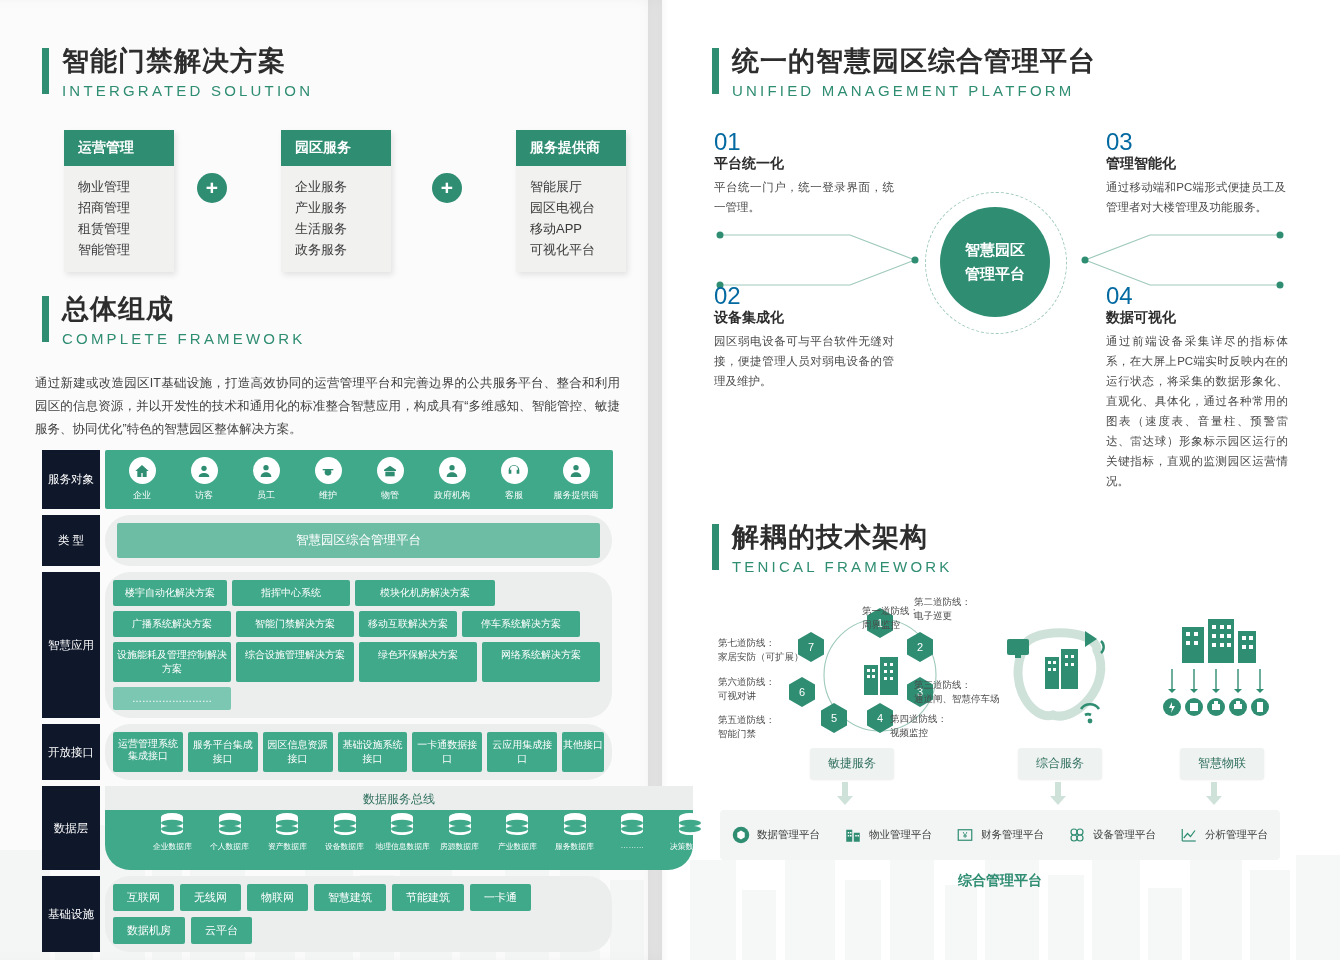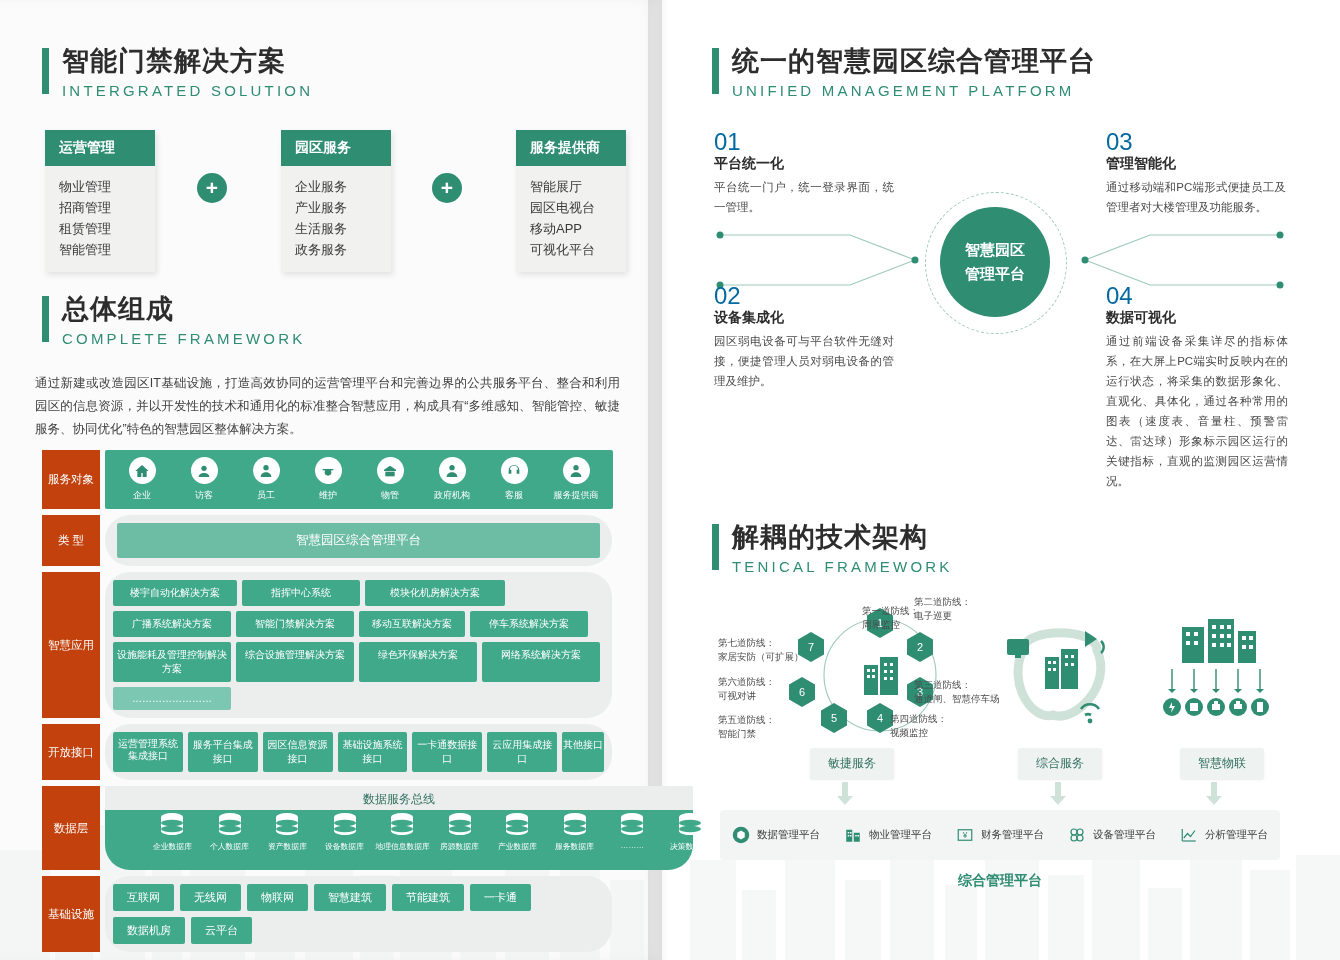--- a/index.html
+++ b/index.html
@@ -28,21 +28,21 @@
      width:100%;box-sizing:border-box;}
   .card .bd{padding:10px 14px 12px 14px;}
   .card .bd div{font-size:13px;color:#3a3a3a;line-height:21px;}
   .plus{position:absolute;width:30px;height:30px;border-radius:50%;background:#2f8d72;color:#fff;
      font-size:21px;line-height:29px;text-align:center;font-weight:bold;}
   
   .para{position:absolute;font-size:12.5px;line-height:23px;color:#3f3f3f;text-align:justify;}
   
   .fw{position:absolute;left:42px;top:450px;width:570px;}
   .fw-row{display:flex;margin-bottom:6px;}
-  .fw-lbl{width:58px;min-height:40px;background:#c2410c;color:#fff;font-size:11.5px;
+  .fw-lbl{width:58px;min-height:40px;background:#0f172a;color:#fff;font-size:11.5px;
      display:flex;align-items:center;justify-content:center;text-align:center;flex:0 0 58px;line-height:15px;}
   .fw-body{flex:1;margin-left:5px;background:#eceeed;display:flex;align-items:center;border-radius:25px;}
   .fw-green{background:#3fa98a;}
   .svc-items{display:flex;justify-content:space-around;width:100%;padding:7px 6px;box-sizing:border-box;}
   .svc{display:flex;flex-direction:column;align-items:center;width:62px;}
   .svc .circ{width:27px;height:27px;border-radius:50%;background:#fff;display:flex;align-items:center;justify-content:center;}
   .svc .nm{font-size:9px;color:#fff;margin-top:5px;white-space:nowrap;}
   .type-bar{background:#6dbda4;color:#fff;font-size:12.5px;text-align:center;padding:9px 0;
      width:calc(100% - 24px);margin:8px 12px;border-radius:2px;}
   .chips{display:flex;flex-wrap:wrap;gap:5px;padding:8px 8px;width:100%;box-sizing:border-box;}
@@ -117,21 +117,21 @@
       <rect x="1296" y="125" width="44" height="105"></rect>
     </g>
   </svg>
 
   <div class="sec-head" style="left:42px;top:44px;">
     <div class="bar"></div>
     <div class="cn">智能门禁解决方案</div>
     <div class="en">INTERGRATED SOLUTION</div>
   </div>
 
-  <div class="card" style="left:45px;top:130px;width:110px;">
+  <div class="card" style="left:64px;top:130px;width:110px;">
     <div class="hd">运营管理</div>
     <div class="bd">
       <div>物业管理</div>
       <div>招商管理</div>
       <div>租赁管理</div>
       <div>智能管理</div>
     </div>
   </div>
   <div class="plus" style="left:197px;top:173px;">+</div>
   <div class="card" style="left:281px;top:130px;width:110px;">
@@ -246,26 +246,26 @@
       <div class="fw-lbl">类 型</div>
       <div class="fw-body">
         <div class="type-bar">智慧园区综合管理平台</div>
       </div>
     </div>
 
     <div class="fw-row">
       <div class="fw-lbl" style="min-height:92px;">智慧应用</div>
       <div class="fw-body">
         <div class="chips">
-          <div class="chip" style="width:124px">楼宇自动化解决方案</div>
+          <div class="chip" style="width:114px">楼宇自动化解决方案</div>
           <div class="chip" style="width:118px">指挥中心系统</div>
           <div class="chip" style="width:140px">模块化机房解决方案</div>
           <div class="chip" style="width:118px">广播系统解决方案</div>
           <div class="chip" style="width:118px">智能门禁解决方案</div>
-          <div class="chip" style="width:106px">移动互联解决方案</div>
+          <div class="chip" style="width:98px">移动互联解决方案</div>
           <div class="chip" style="width:118px">停车系统解决方案</div>
           <div class="chip" style="width:118px">设施能耗及管理控制解决方案</div>
           <div class="chip" style="width:118px">综合设施管理解决方案</div>
           <div class="chip" style="width:118px">绿色环保解决方案</div>
           <div class="chip" style="width:118px">网络系统解决方案</div>
           <div class="chip light" style="width:118px">……………………</div>
         </div>
       </div>
     </div>
 

